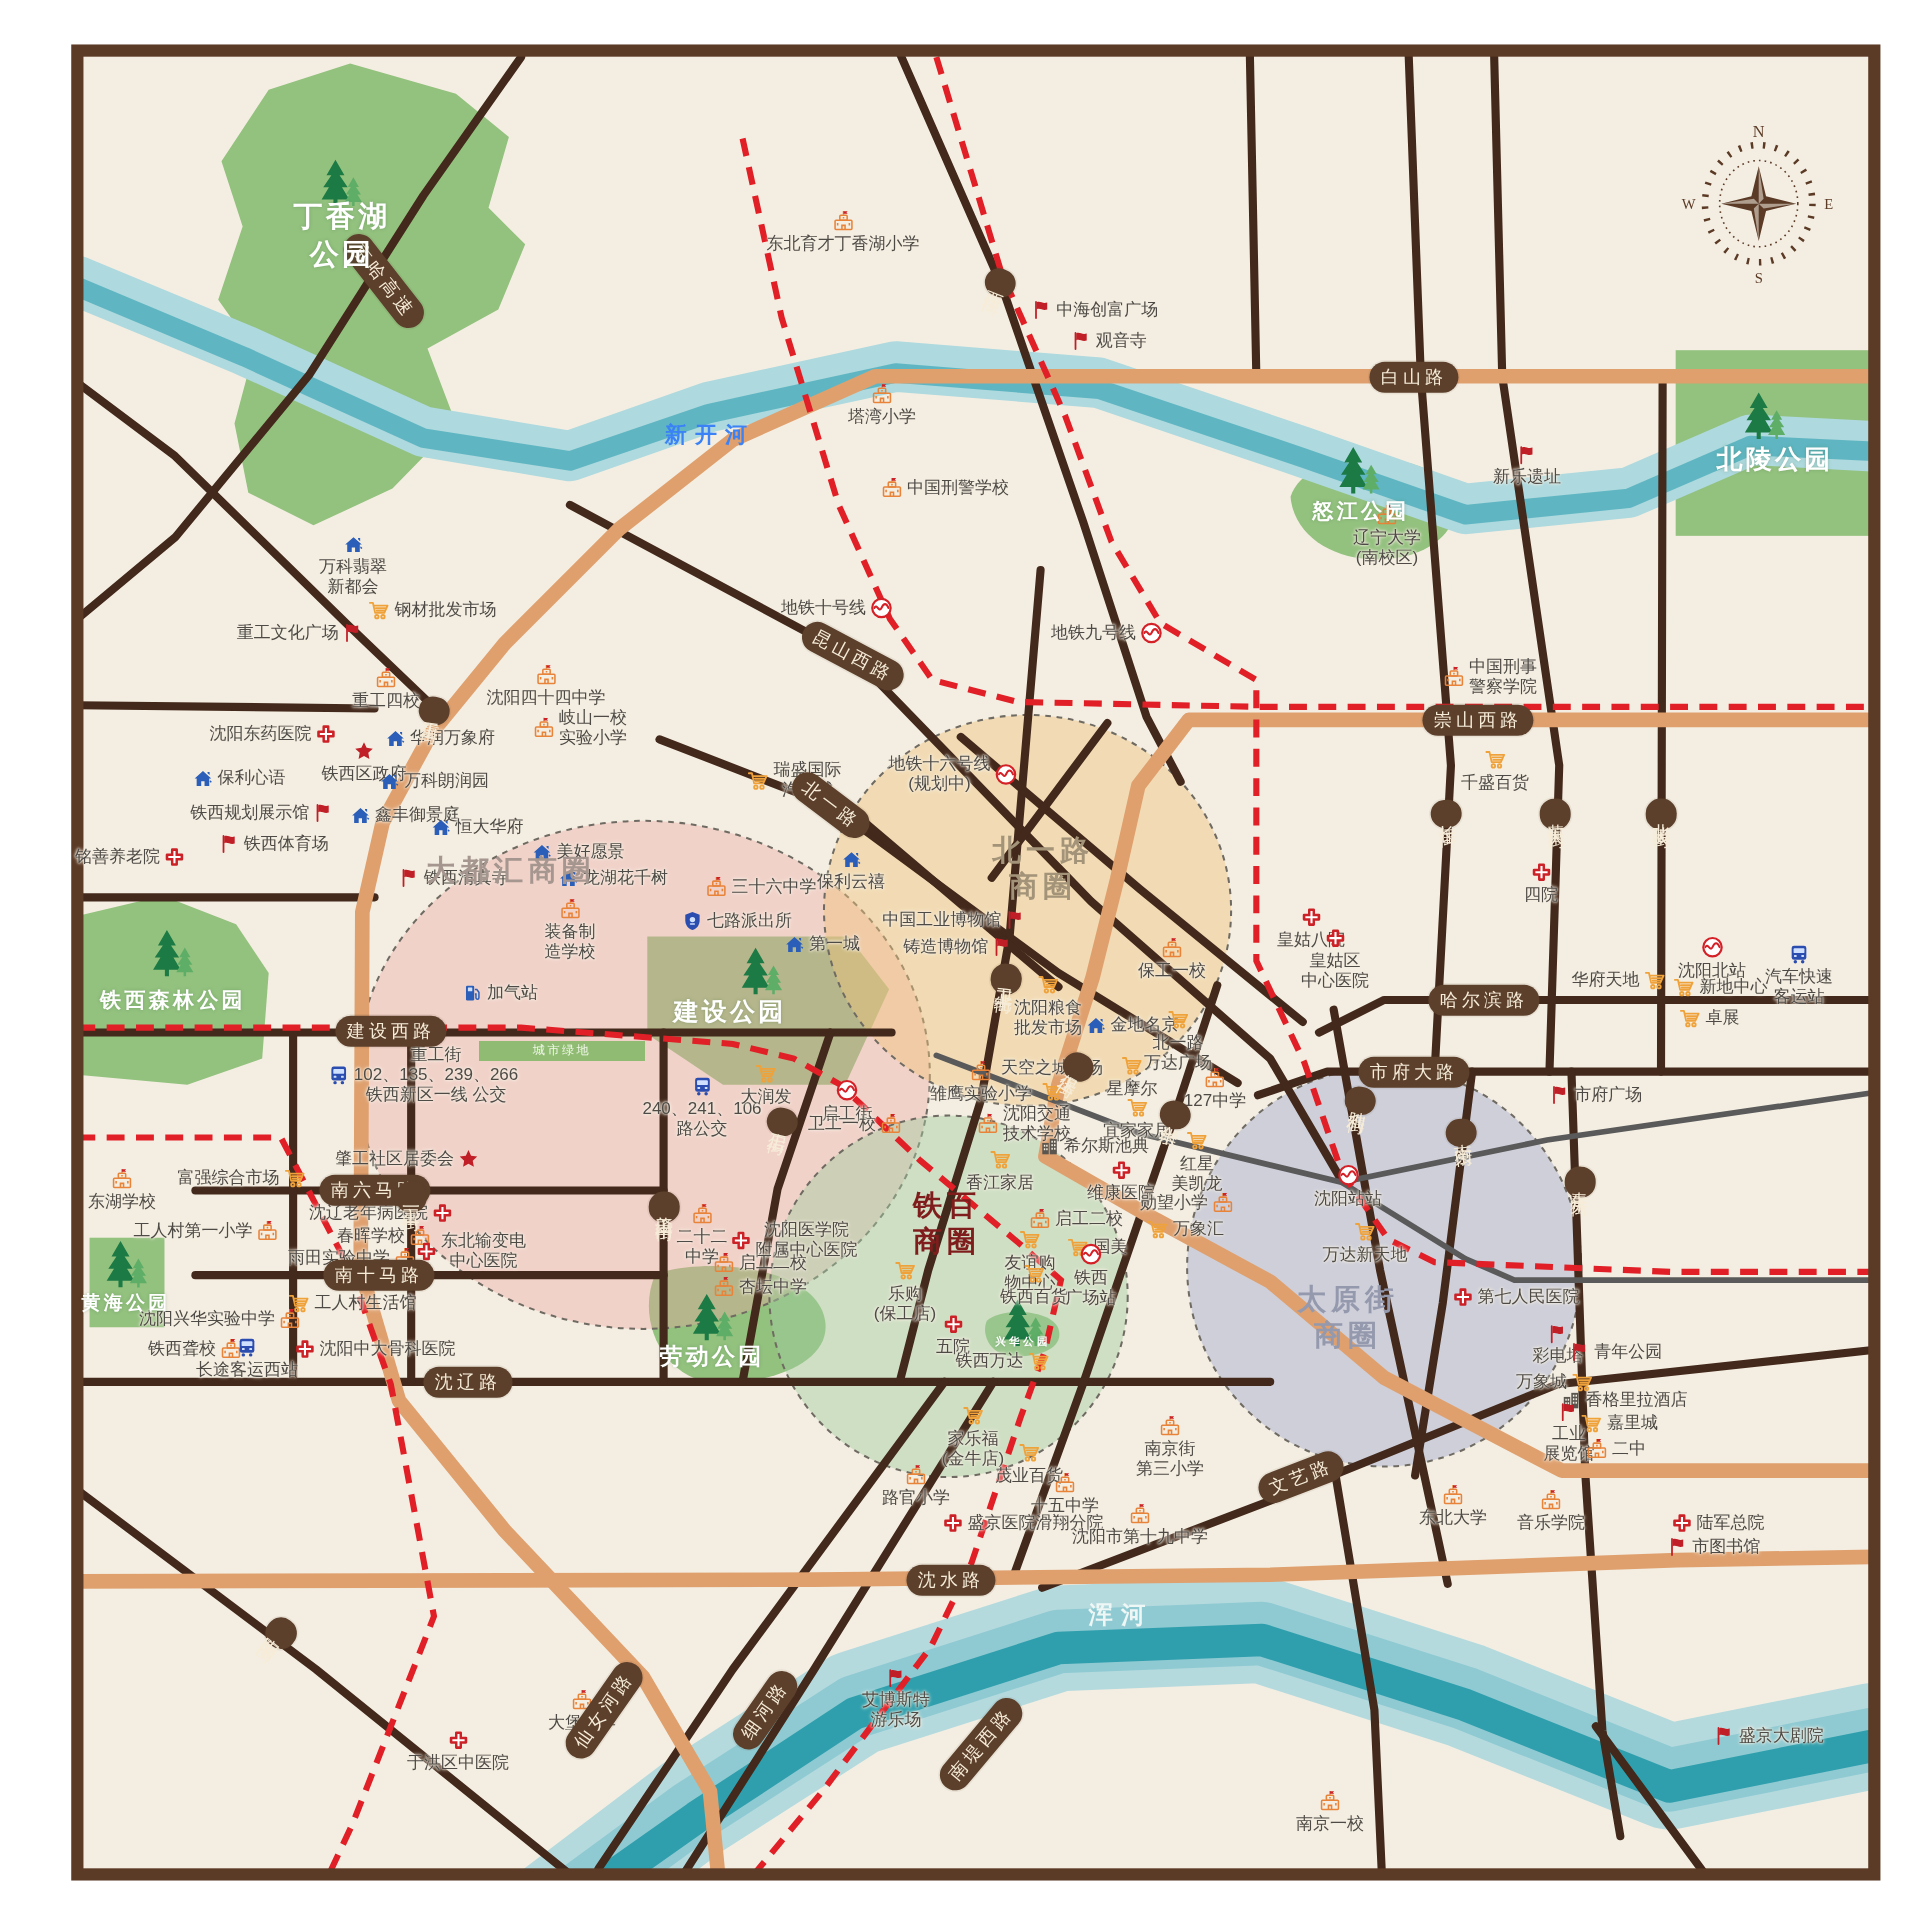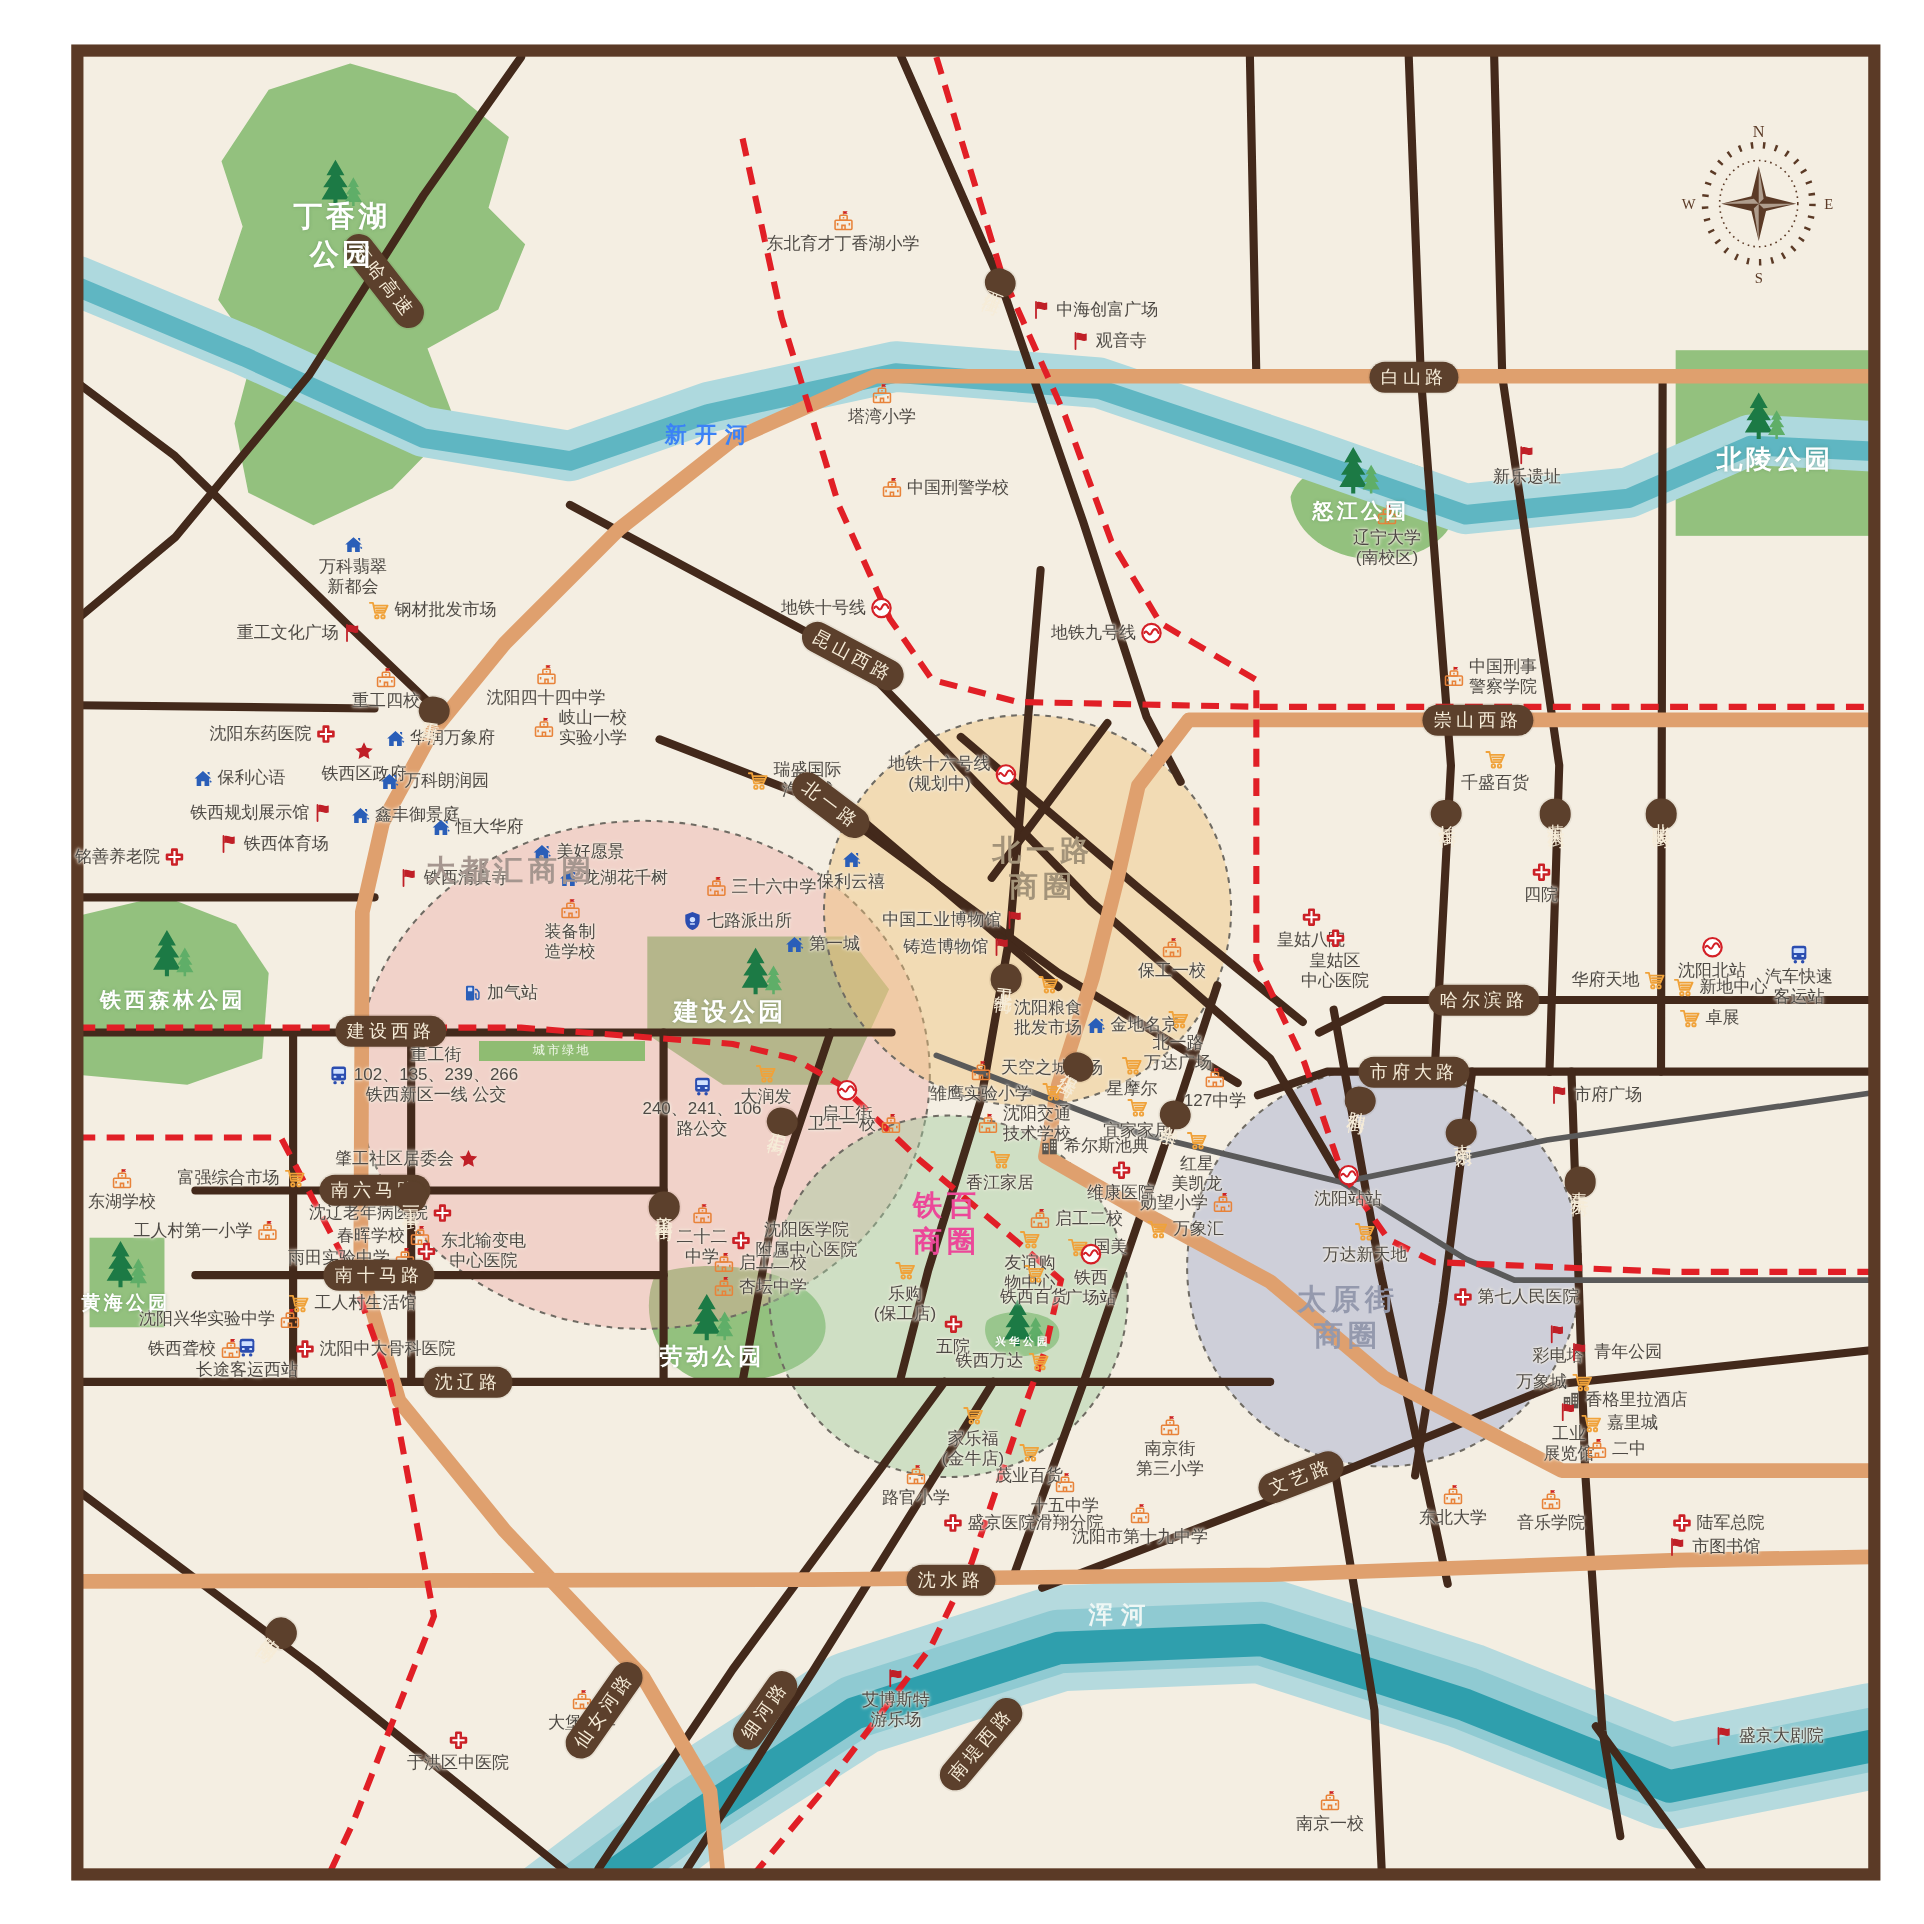--- a/index.html
+++ b/index.html
@@ -1065,21 +1065,21 @@
       <div class="pill v" style="left: 1580px; top: 1182px; transform: translate(-50%, -50%) rotate(2deg);">青年大街</div>
       <div class="pill" style="left: 1301px; top: 1477px; transform: translate(-50%, -50%) rotate(-21deg);">文艺路</div>
       <div class="pill" style="left: 951px; top: 1580px; transform: translate(-50%, -50%) rotate(0deg);">沈水路</div>
       <div class="pill v" style="left: 281px; top: 1633px; transform: translate(-50%, -50%) rotate(38deg);">南阳湖街</div>
       <div class="pill" style="left: 604px; top: 1710px; transform: translate(-50%, -50%) rotate(-55deg);">仙女河路</div>
       <div class="pill" style="left: 765px; top: 1710px; transform: translate(-50%, -50%) rotate(-55deg);">细河路</div>
       <div class="pill" style="left: 981px; top: 1744px; transform: translate(-50%, -50%) rotate(-50deg);">南堤西路</div>
       <div class="arealabel" style="left: 511px; top: 870px; font-size: 29px; color: rgb(165, 150, 143);">大都汇商圈</div>
       <div class="arealabel" style="left: 1043px; top: 868px; font-size: 29px; color: rgb(163, 147, 121);">北一路
 商圈</div>
-      <div class="arealabel" style="left: 947px; top: 1223px; font-size: 29px; color: #ec4899;">铁百
+      <div class="arealabel" style="left: 947px; top: 1223px; font-size: 29px; color: #7f1d1d;">铁百
 商圈</div>
       <div class="arealabel" style="left: 1348px; top: 1317px; font-size: 29px; color: rgb(148, 153, 173);">太原街
 商圈</div>
       <div class="parklabel" style="left: 342px; top: 236px; font-size: 29px;">丁香湖
 公园</div>
       <div class="parklabel" style="left: 1775px; top: 460px; font-size: 26px;">北陵公园</div>
       <div class="parklabel" style="left: 1361px; top: 511px; font-size: 21px;">怒江公园</div>
       <div class="parklabel" style="left: 173px; top: 1000px; font-size: 21px;">铁西森林公园</div>
       <div class="parklabel" style="left: 126px; top: 1303px; font-size: 19px;">黄海公园</div>
       <div class="parklabel" style="left: 730px; top: 1011px; font-size: 25px;">建设公园</div>

